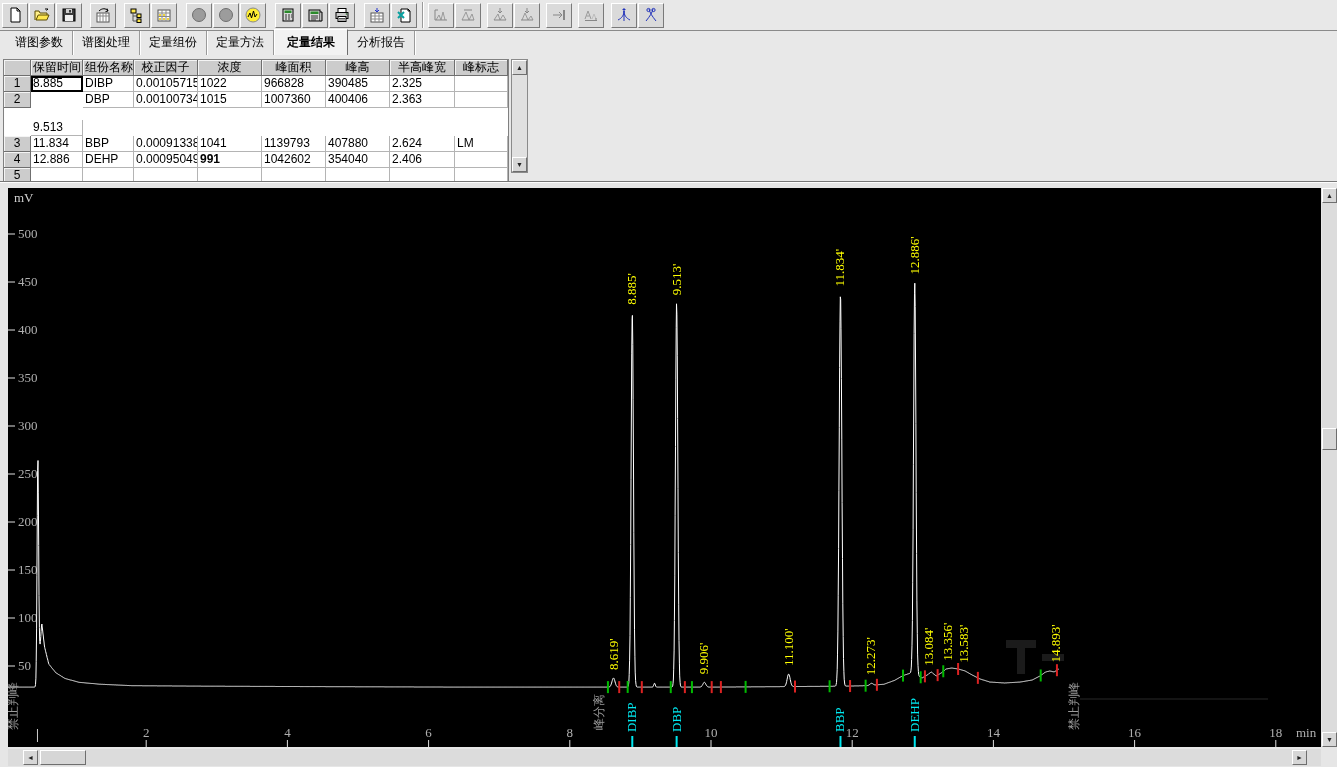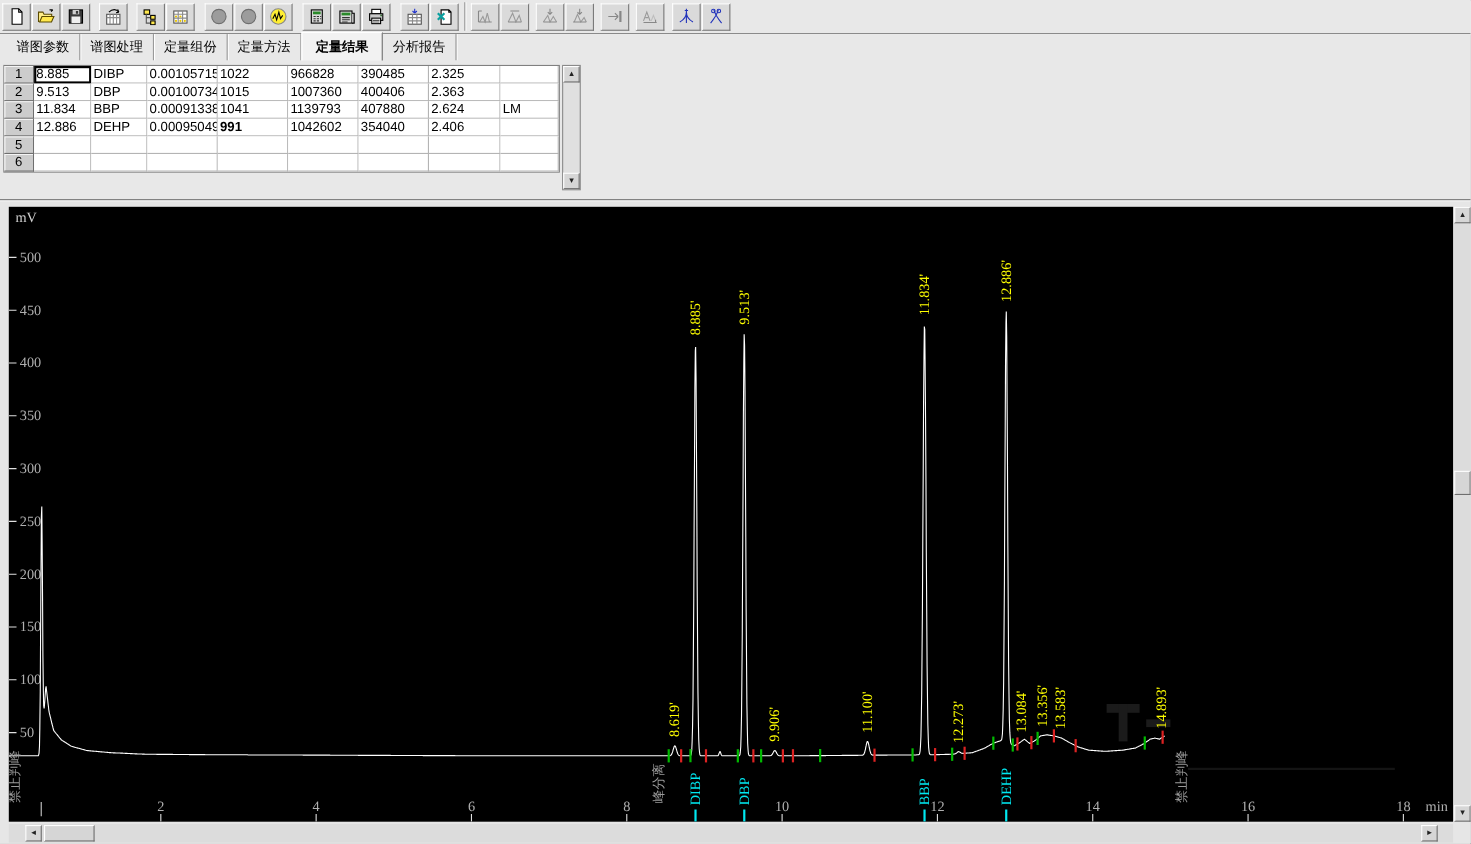--- a/index.html
+++ b/index.html
@@ -274,33 +274,44 @@
     <div class="tab">谱图处理</div>
     <div class="tab">定量组份</div>
     <div class="tab">定量方法</div>
     <div class="tab active">定量结果</div>
     <div class="tab">分析报告</div>
   </div>
 
   <div id="content">
     <div id="grid">
         <div class="row">
+          <div class="cell hdr" style="width: 27px;"></div>
+          <div class="cell hdr" style="width: 52px;">保留时间</div>
+          <div class="cell hdr" style="width: 51px;">组份名称</div>
+          <div class="cell hdr" style="width: 64px;">校正因子</div>
+          <div class="cell hdr" style="width: 64px;">浓度</div>
+          <div class="cell hdr" style="width: 64px;">峰面积</div>
+          <div class="cell hdr" style="width: 64px;">峰高</div>
+          <div class="cell hdr" style="width: 65px;">半高峰宽</div>
+          <div class="cell hdr" style="width: 53px;">峰标志</div>
+        </div>
+        <div class="row">
           <div class="cell rnum" style="width: 27px;">1</div>
           <div class="cell selected" style="width: 52px;">8.885</div>
           <div class="cell" style="width: 51px;">DIBP</div>
           <div class="cell" style="width: 64px;">0.00105715</div>
           <div class="cell" style="width: 64px;">1022</div>
           <div class="cell" style="width: 64px;">966828</div>
           <div class="cell" style="width: 64px;">390485</div>
           <div class="cell" style="width: 65px;">2.325</div>
           <div class="cell" style="width: 53px;"></div>
         </div>
         <div class="row">
           <div class="cell rnum" style="width: 27px;">2</div>
-          <div class="cell" style="width: 52px;">9.513</div>
+          <div class="cell" style="width: 52px; margin-top: 28px;">9.513</div>
           <div class="cell" style="width: 51px;">DBP</div>
           <div class="cell" style="width: 64px;">0.00100734</div>
           <div class="cell" style="width: 64px;">1015</div>
           <div class="cell" style="width: 64px;">1007360</div>
           <div class="cell" style="width: 64px;">400406</div>
           <div class="cell" style="width: 65px;">2.363</div>
           <div class="cell" style="width: 53px;"></div>
         </div>
         <div class="row">
           <div class="cell rnum" style="width: 27px;">3</div>

